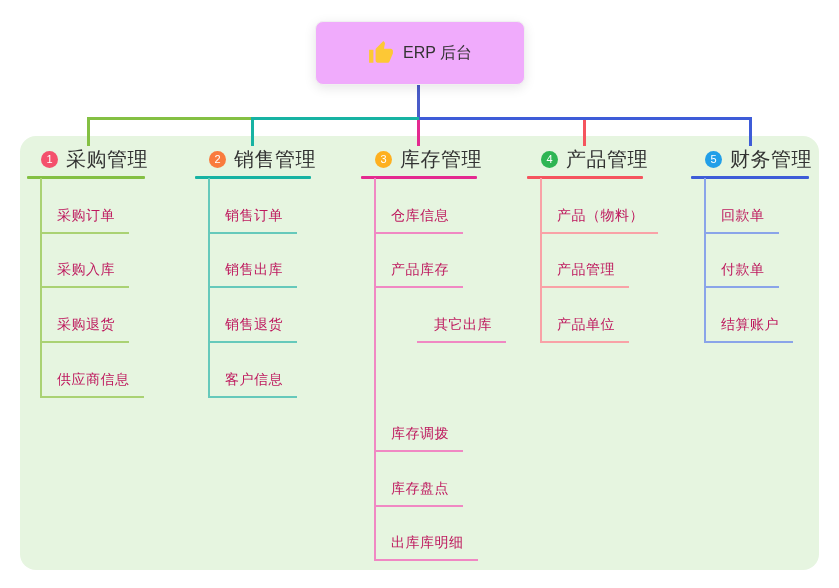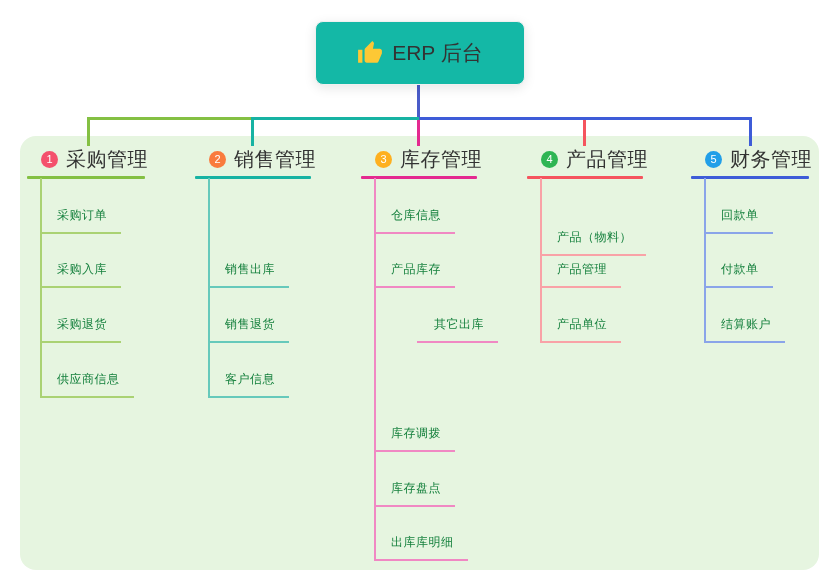--- a/index.html
+++ b/index.html
@@ -3,38 +3,38 @@
 <meta charset="utf-8">
 <style>
   html,body { margin:0; padding:0; background:#ffffff; }
   body { font-family:"Liberation Sans","DejaVu Sans",sans-serif; }
   .stage { position:relative; width:839px; height:588px; background:#fff; overflow:hidden; }
 
   .panel { position:absolute; left:20px; top:136px; width:799px; height:434px;
            background:#e6f5e0; border-radius:16px; }
 
   .title-box { position:absolute; left:315px; top:21px; width:208px; height:62px;
-               background:#14b8a6; border:1px solid #f0f0f0; border-radius:8px;
+               background:#f0abfc; border:1px solid #f0f0f0; border-radius:8px;
                box-shadow:0 3px 12px rgba(0,0,0,.10);
                display:flex; align-items:center; justify-content:center; gap:9px;
-               font-size:21px; color:#333; font-weight:500; }
+               font-size:16px; color:#333; font-weight:500; }
   .title-box .ticon { width:26px; height:26px; display:inline-flex; }
 
   .line { position:absolute; }
 
   .hdr { position:absolute; height:20px; display:flex; align-items:center; gap:8px; }
   .badge { width:17px; height:17px; border-radius:50%; color:#fff; font-size:11px;
            display:inline-flex; align-items:center; justify-content:center; flex:none; }
   .hlabel { font-size:20px; color:#333; white-space:nowrap; letter-spacing:.5px; }
 
   .hbar { position:absolute; height:3px; top:176px; border-radius:1px; }
   .vtree { position:absolute; width:2px; }
 
   .item { position:absolute; }
-  .ilabel { display:inline-block; font-size:12px; line-height:20px; color:#15803d;
+  .ilabel { display:inline-block; font-size:14px; line-height:20px; color:#be185d;
             padding:0 14px 7px 17px; border-bottom:2px solid #ccc; white-space:nowrap;
             letter-spacing:.5px; }
 </style>
 </head>
 <body>
 
 <div class="stage">
 
   <div class="panel" style="background: rgb(230, 245, 224);"></div>
 
@@ -69,20 +69,21 @@
   <div class="item" style="left:40px; top:259px;"><span class="ilabel" style="border-bottom-color: rgb(170, 210, 115);">采购入库</span></div>
   <div class="item" style="left:40px; top:314px;"><span class="ilabel" style="border-bottom-color: rgb(170, 210, 115);">采购退货</span></div>
   <div class="item" style="left:40px; top:369px;"><span class="ilabel" style="border-bottom-color: rgb(170, 210, 115);">供应商信息</span></div>
 
   <div class="hbar" style="left: 195px; width: 116px; background: rgb(23, 179, 163);"></div>
   <div class="hdr" style="left:209px; top:149px;">
     <span class="badge" style="background: rgb(249, 123, 61);">2</span>
     <span class="hlabel">销售管理</span>
   </div>
   <div class="vtree" style="left: 208px; top: 178px; height: 218px; background: rgb(102, 201, 187);"></div>
+  <div class="item" style="left:208px; top:205px;"><span class="ilabel" style="border-bottom-color: rgb(102, 201, 187);">销售订单</span></div>
   <div class="item" style="left:208px; top:259px;"><span class="ilabel" style="border-bottom-color: rgb(102, 201, 187);">销售出库</span></div>
   <div class="item" style="left:208px; top:314px;"><span class="ilabel" style="border-bottom-color: rgb(102, 201, 187);">销售退货</span></div>
   <div class="item" style="left:208px; top:369px;"><span class="ilabel" style="border-bottom-color: rgb(102, 201, 187);">客户信息</span></div>
 
   <div class="hbar" style="left: 361px; width: 116px; background: rgb(228, 42, 144);"></div>
   <div class="hdr" style="left:375px; top:149px;">
     <span class="badge" style="background: rgb(254, 176, 31);">3</span>
     <span class="hlabel">库存管理</span>
   </div>
   <div class="vtree" style="left: 374px; top: 178px; height: 381px; background: rgb(240, 136, 195);"></div>
@@ -92,21 +93,21 @@
   <div class="item" style="left:374px; top:423px;"><span class="ilabel" style="border-bottom-color: rgb(240, 136, 195);">库存调拨</span></div>
   <div class="item" style="left:374px; top:478px;"><span class="ilabel" style="border-bottom-color: rgb(240, 136, 195);">库存盘点</span></div>
   <div class="item" style="left:374px; top:532px;"><span class="ilabel" style="border-bottom-color: rgb(240, 136, 195);">出库库明细</span></div>
 
   <div class="hbar" style="left: 527px; width: 116px; background: rgb(245, 84, 94);"></div>
   <div class="hdr" style="left:541px; top:149px;">
     <span class="badge" style="background: rgb(46, 181, 83);">4</span>
     <span class="hlabel">产品管理</span>
   </div>
   <div class="vtree" style="left: 540px; top: 178px; height: 163px; background: rgb(249, 162, 167);"></div>
-  <div class="item" style="left:540px; top:205px;margin-top:22px;"><span class="ilabel" style="border-bottom-color: rgb(249, 162, 167);">产品（物料）</span></div>
+  <div class="item" style="left:540px; top:205px;"><span class="ilabel" style="border-bottom-color: rgb(249, 162, 167);">产品（物料）</span></div>
   <div class="item" style="left:540px; top:259px;"><span class="ilabel" style="border-bottom-color: rgb(249, 162, 167);">产品管理</span></div>
   <div class="item" style="left:540px; top:314px;"><span class="ilabel" style="border-bottom-color: rgb(249, 162, 167);">产品单位</span></div>
 
   <div class="hbar" style="left: 691px; width: 118px; background: rgb(62, 92, 216);"></div>
   <div class="hdr" style="left:705px; top:149px;">
     <span class="badge" style="background: rgb(33, 159, 232);">5</span>
     <span class="hlabel">财务管理</span>
   </div>
   <div class="vtree" style="left: 704px; top: 178px; height: 163px; background: rgb(138, 164, 233);"></div>
   <div class="item" style="left:704px; top:205px;"><span class="ilabel" style="border-bottom-color: rgb(138, 164, 233);">回款单</span></div>

